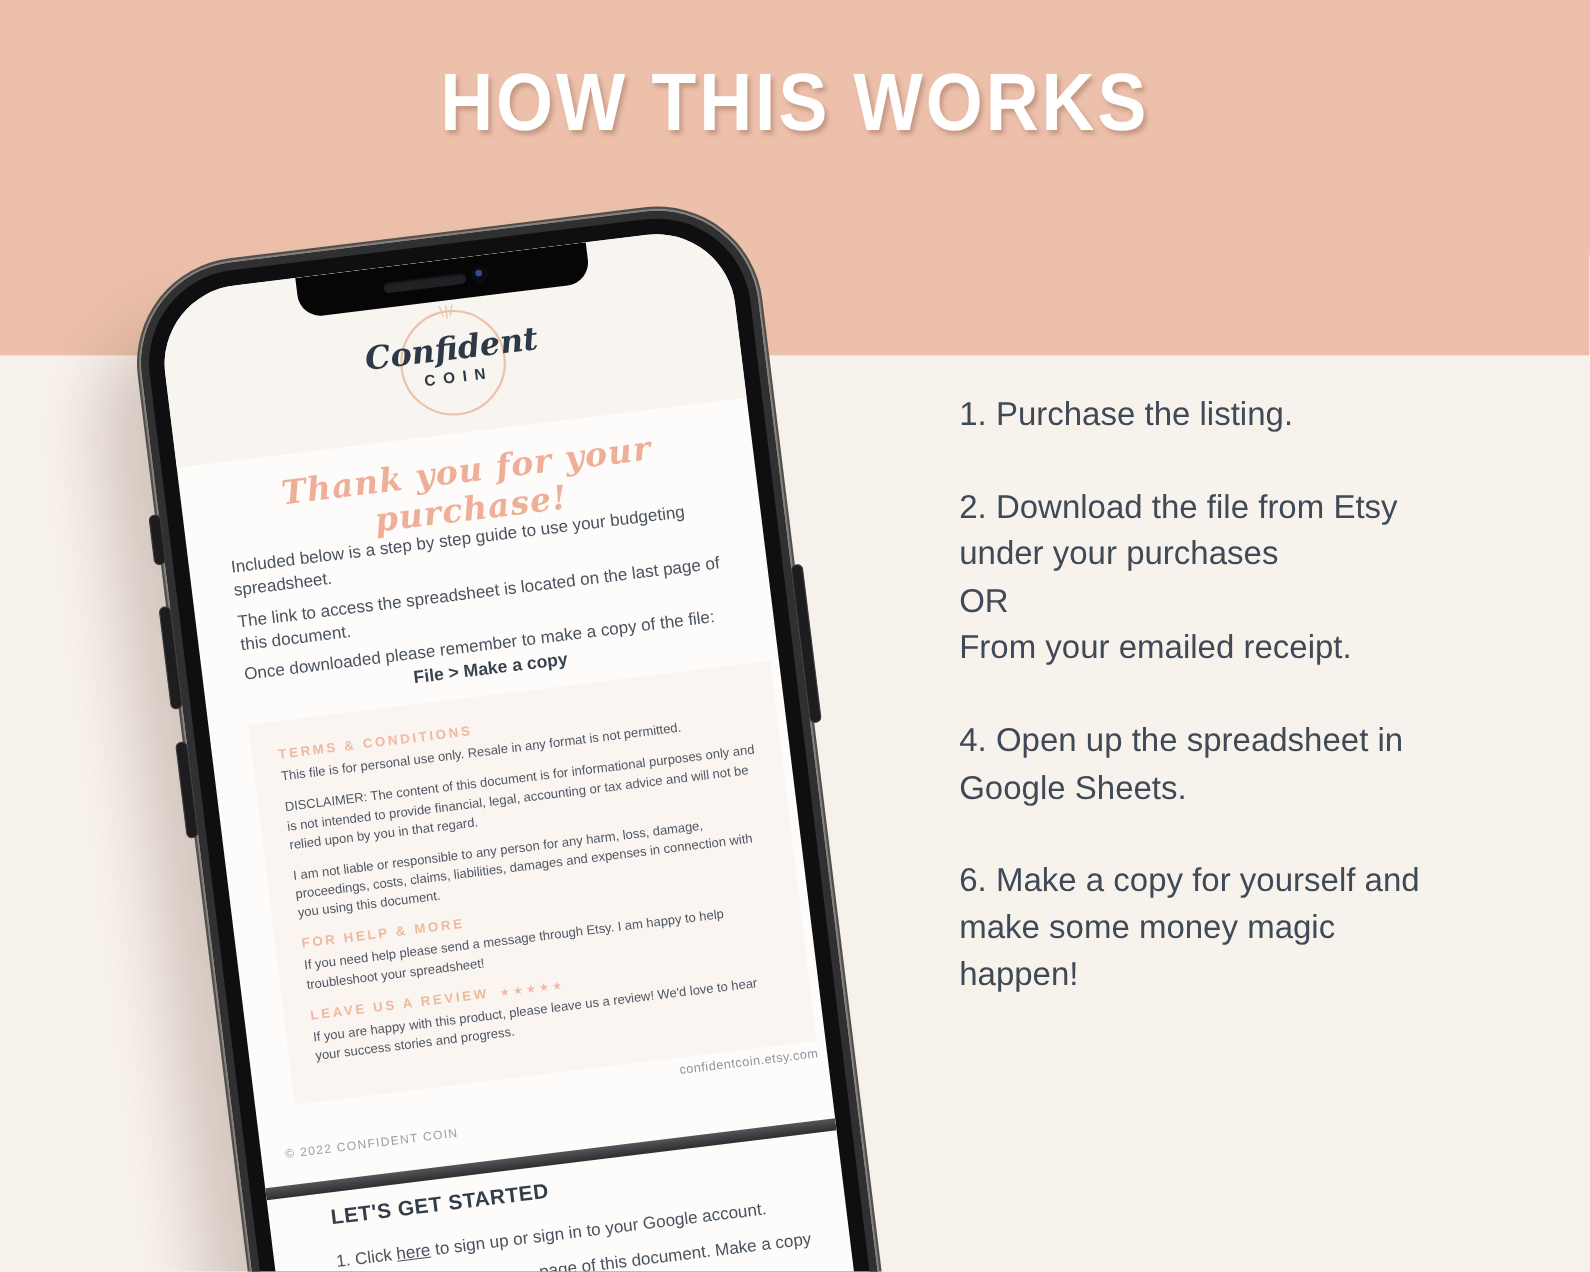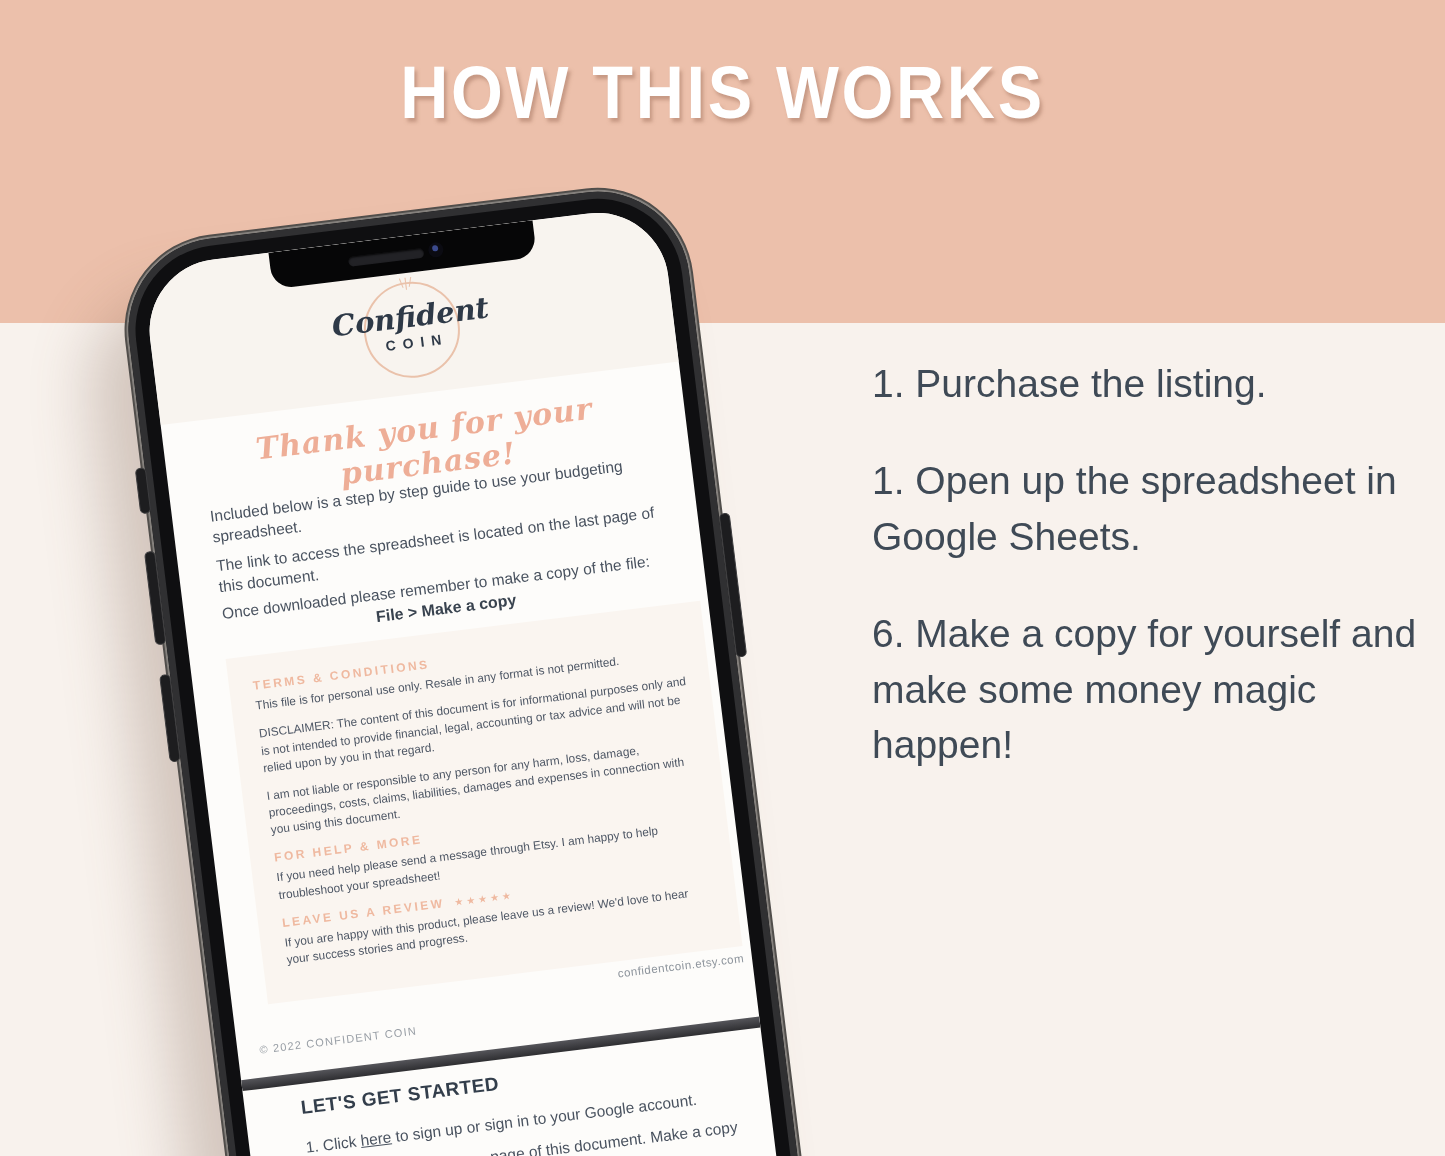--- a/index.html
+++ b/index.html
@@ -20,21 +20,21 @@
     font-size:74px; font-weight:bold; letter-spacing:3px;
     color:#ffffff;
     transform:scaleX(0.9);
     text-shadow:3px 4px 4px rgba(168,120,100,0.55);
     white-space:nowrap;
   }
 
   
   .steps { position:absolute; left:872px; top:356px; width:545px; }
   .step {
-    font-size:39px; line-height:1.42; color:#3f4a56;
+    font-size:30px; line-height:1.42; color:#3f4a56;
     white-space:pre-line; margin:0 0 42px 0; font-weight:400;
   }
 
   
   .phone {
     position:absolute; left:118px; top:250px;
     width:564px; height:1320px;
     transform:rotate(-7deg); transform-origin:0 0;
     background:#0f0f11;
     border-radius:92px;
@@ -154,21 +154,25 @@
 </style>
 </head>
 <body>
 
 <div class="peach-band"></div>
 
 <div class="main-title">HOW THIS WORKS</div>
 
 <div class="steps">
   <p class="step">1. Purchase the listing.</p>
-  <p class="step">1. Open up the spreadsheet in
+  <p class="step">2. Download the file from Etsy
+under your purchases
+OR
+From your emailed receipt.</p>
+  <p class="step">4. Open up the spreadsheet in
 Google Sheets.</p>
   <p class="step">6. Make a copy for yourself and
 make some money magic
 happen!</p>
 </div>
 
 <div class="phone">
   <div class="side-btn btn-mute"></div>
   <div class="side-btn btn-volup"></div>
   <div class="side-btn btn-voldn"></div>

